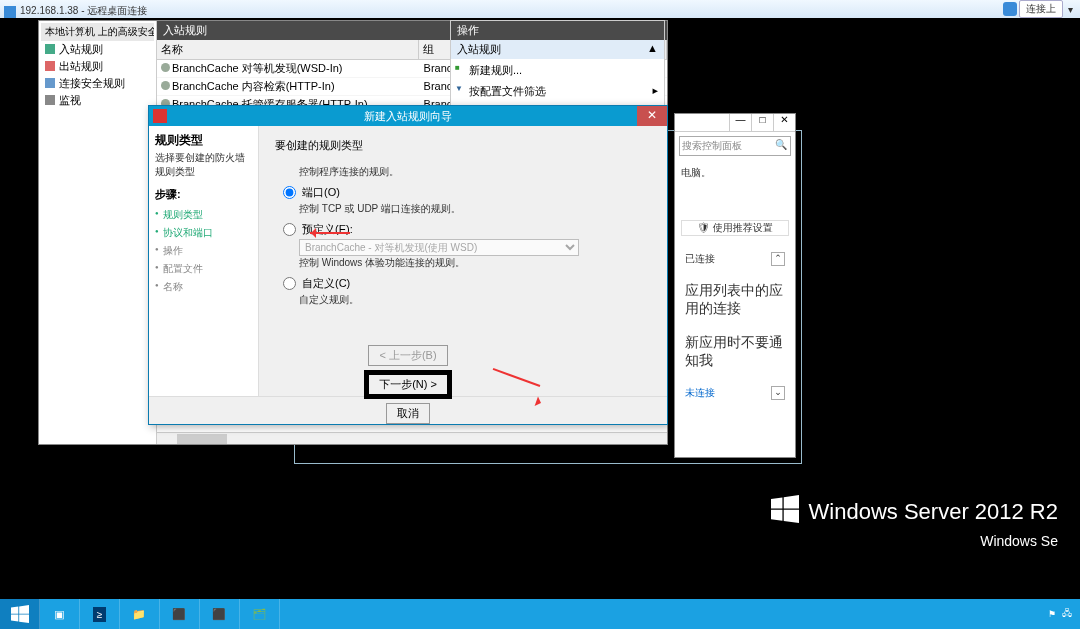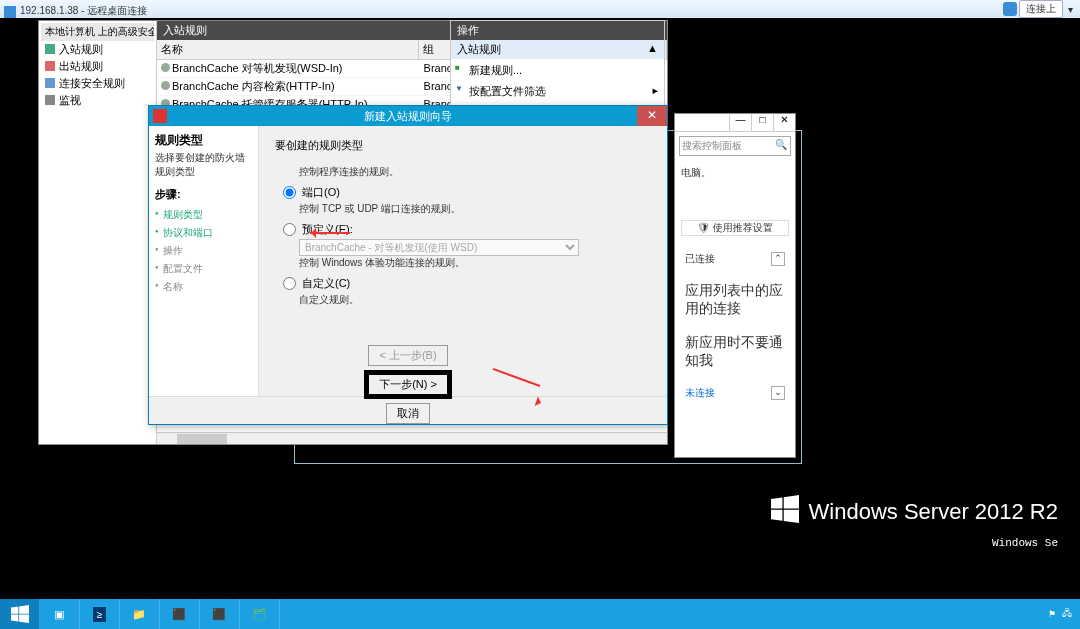--- a/index.html
+++ b/index.html
@@ -91,21 +91,21 @@
     .sp-link { color: #06c; cursor: pointer; }
     .sp-refresh { width: 14px; height: 14px; border: 1px solid #aaa; text-align: center; font-size: 9px; }
     
     
     .empty-win { position: absolute; top: 130px; left: 294px; width: 508px; height: 334px; border: 1px solid #9bc; background: transparent; z-index: -1; }
     
     
     .watermark { position: absolute; right: 22px; bottom: 100px; color: #fff; font-size: 22px; display: flex; align-items: center; gap: 10px; font-family: "Segoe UI", sans-serif; }
     .win-logo { display: inline-block; }
     .win-logo svg { width: 28px; height: 28px; }
-    .wm-sub { position: absolute; right: 22px; bottom: 80px; color: #fff; font-size: 11px; font-family: Liberation Mono, monospace; }
+    .wm-sub { position: absolute; right: 22px; bottom: 80px; color: #fff; font-size: 14px; }
     
     
     .taskbar { position: absolute; bottom: 0; left: 0; right: 0; height: 30px; background: #1ba1e2; display: flex; align-items: center; }
     .tb-item { width: 40px; height: 30px; display: flex; align-items: center; justify-content: center; border-right: 1px solid rgba(255,255,255,0.2); cursor: pointer; }
     .tb-item svg { width: 18px; height: 18px; }
     .tb-start { background: #0f7fc0; }
     .tb-right { margin-left: auto; display: flex; gap: 6px; padding-right: 8px; color: #fff; font-size: 9px; align-items: center; }
   </style>
 </head>
 <body>

